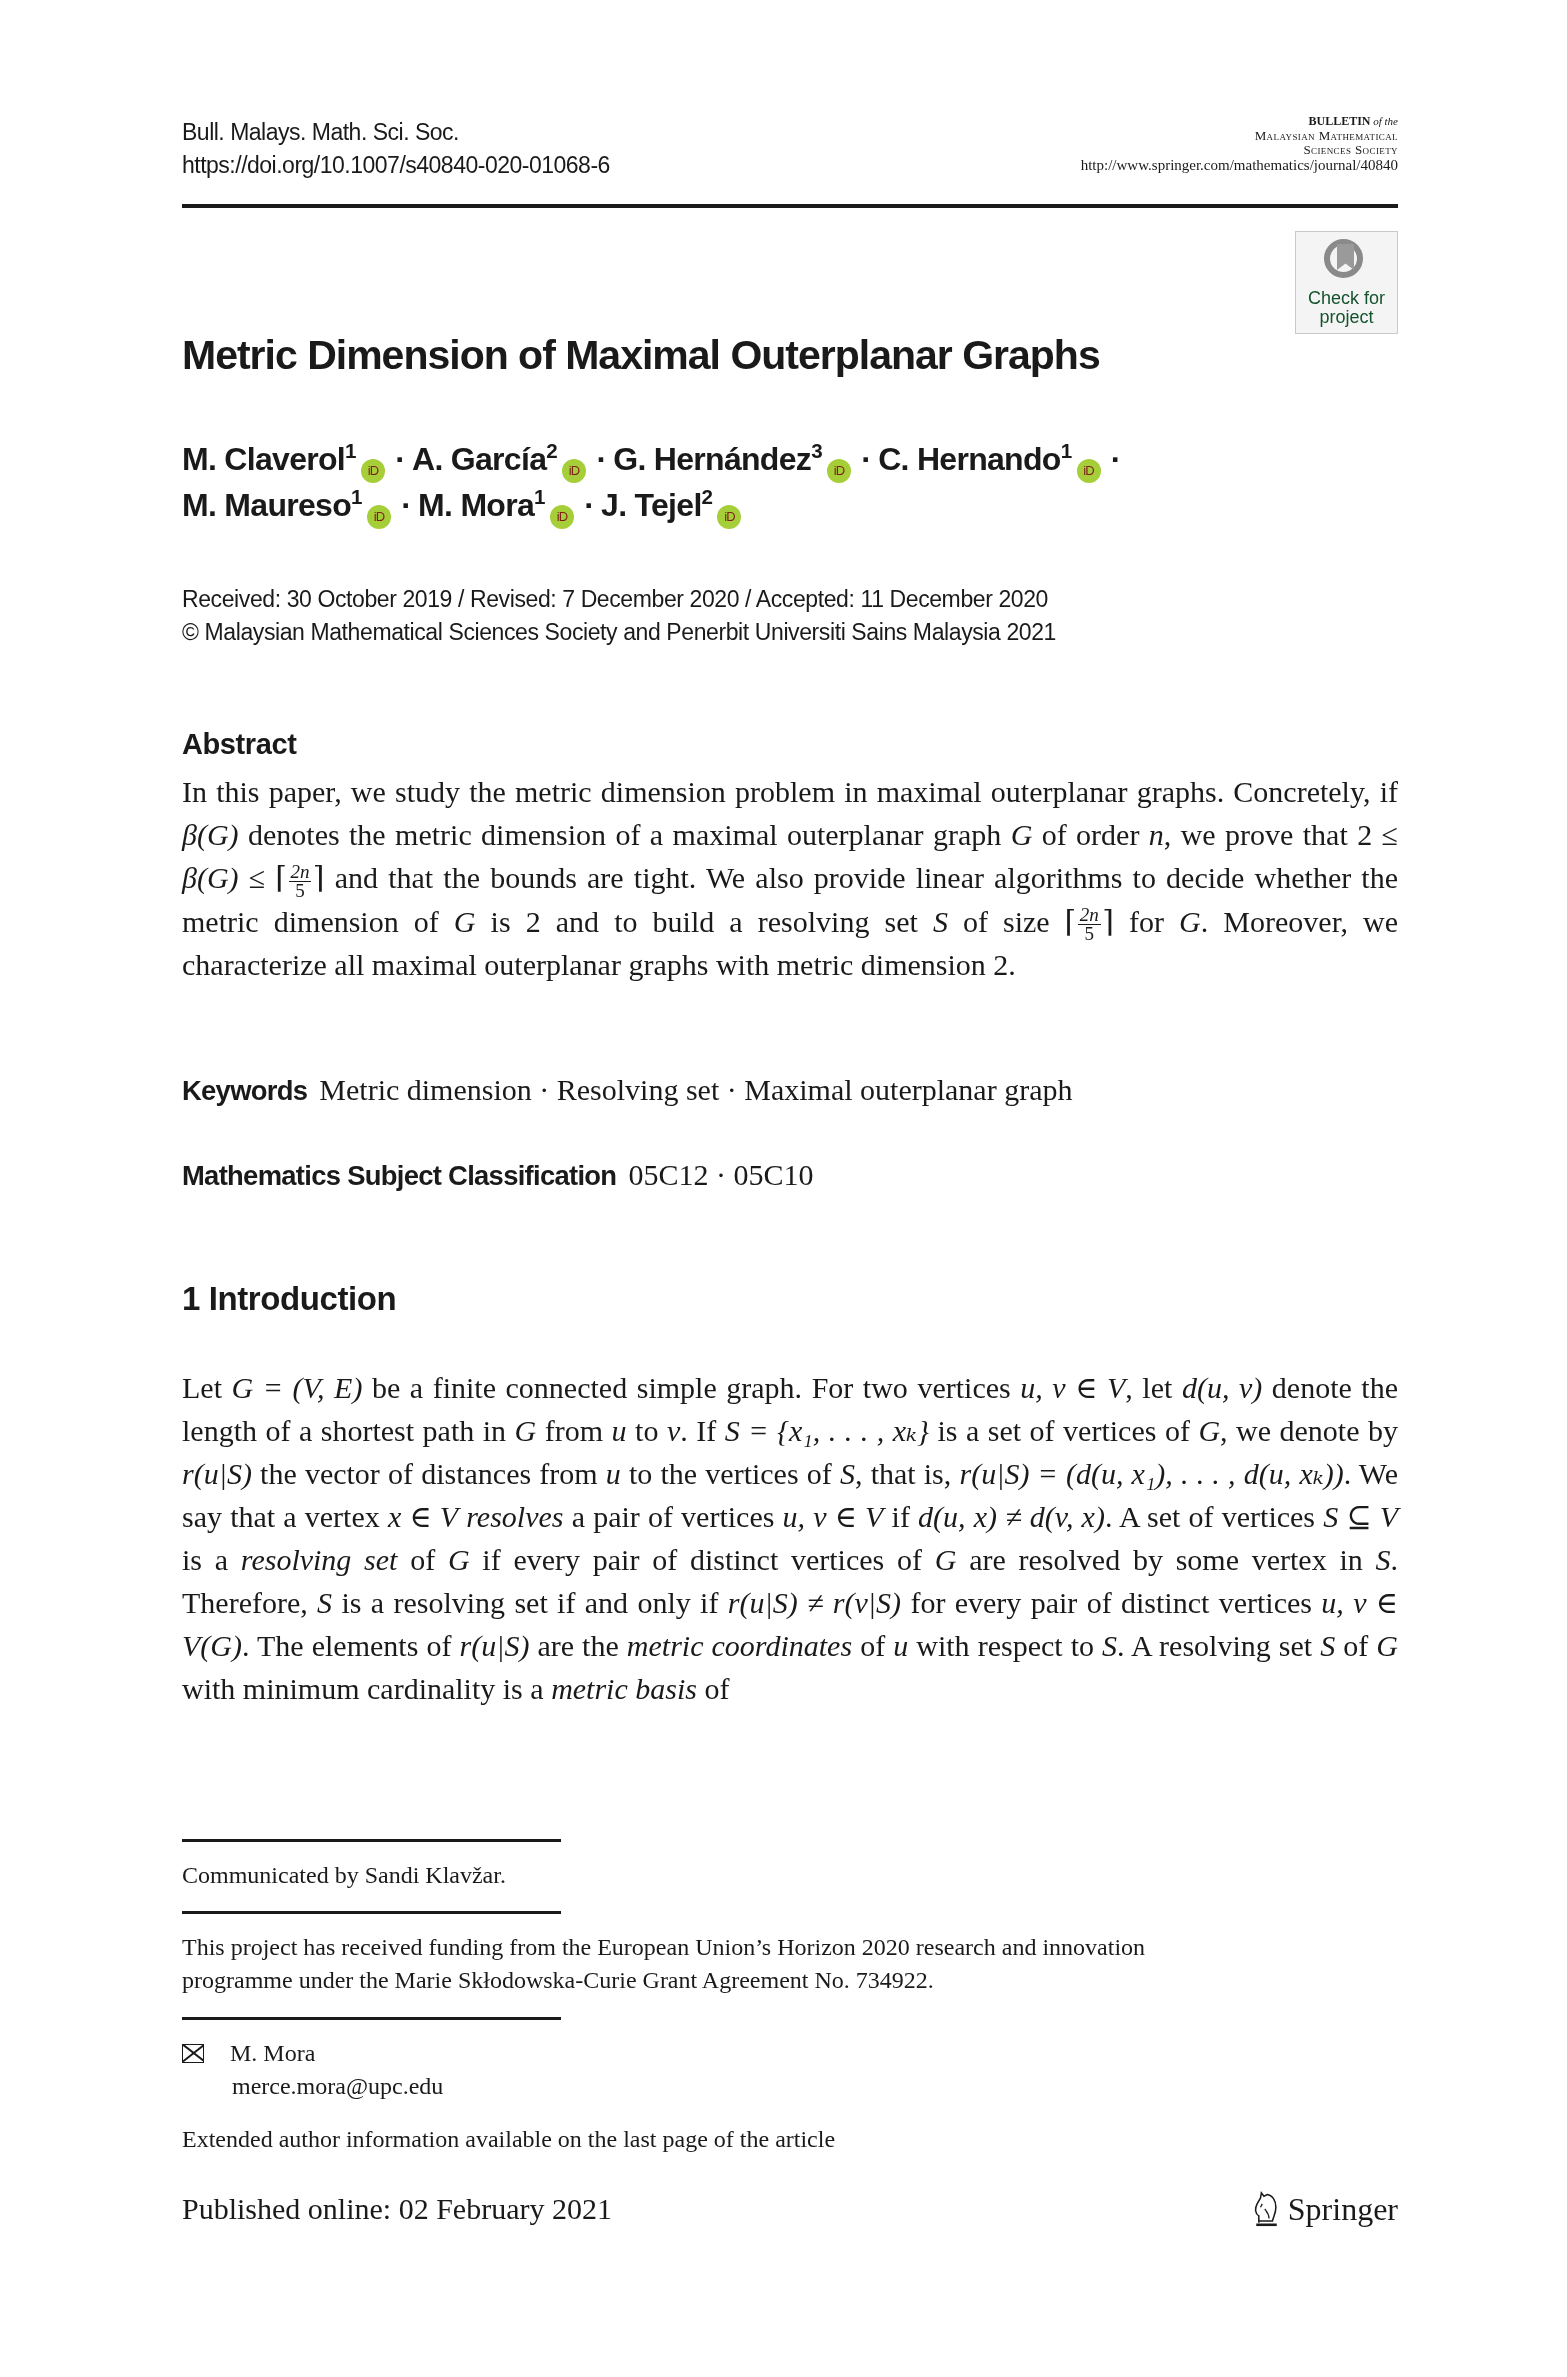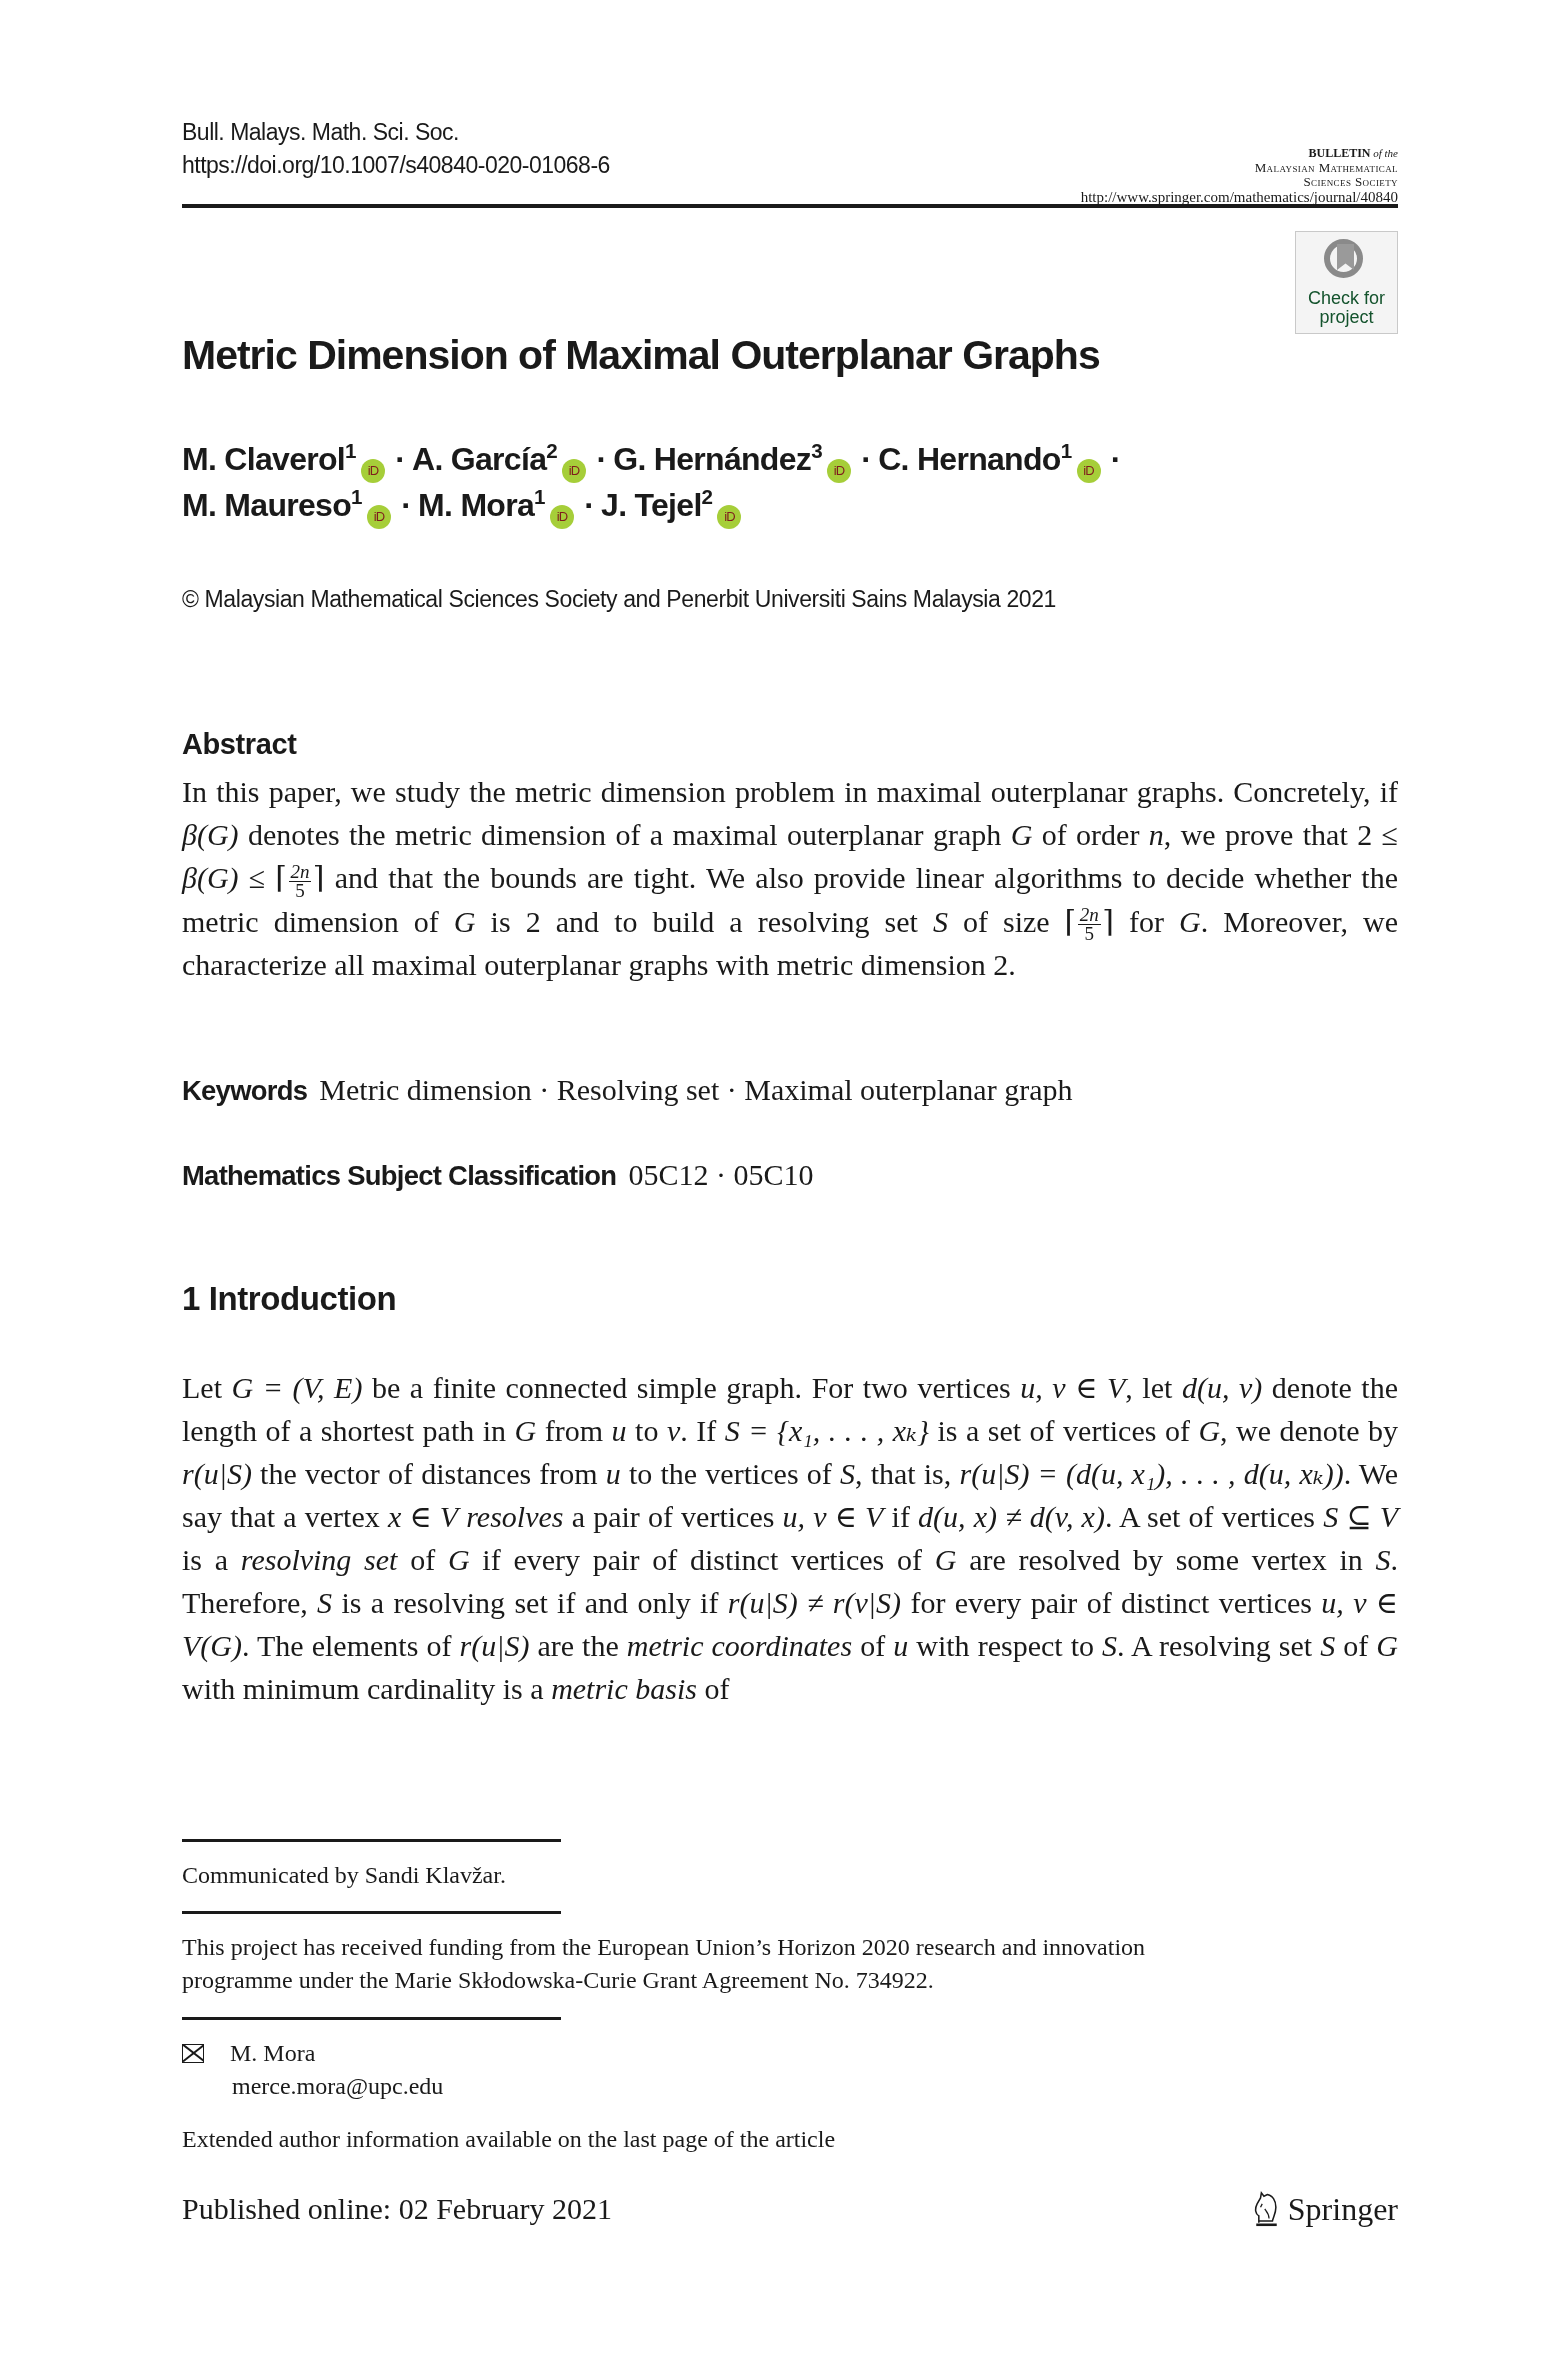--- a/index.html
+++ b/index.html
@@ -1,21 +1,21 @@
 <!DOCTYPE html>
 <html style="font-size:13.7px"><head>
 <meta charset="utf-8">
 <style>
   html, body { margin:0; padding:0; background:#ffffff; }
   body { width:1568px; height:2377px; position:relative; overflow:hidden; color:#1a1a1a; }
   .abs { position:absolute; }
   .sans { font-family:"Liberation Sans","DejaVu Sans",sans-serif; }
   .serif { font-family:"Liberation Serif","DejaVu Serif",serif; }
   .hdr-left { left:182px; top:116px; font-size:23px; line-height:33px; letter-spacing:-0.5px; }
-  .hdr-right { right:170px; top:114px; text-align:right; font-size:11px; line-height:14.6px;margin-top:32px; }
+  .hdr-right { right:170px; top:114px; text-align:right; font-size:11px; line-height:14.6px; }
   .hdr-right .b { font-weight:bold; font-size:12px; }
   .hdr-right .sc { font-variant:small-caps; letter-spacing:0.4px; font-size:13px; }
   .hdr-right .url { font-size:15px;font-family:Liberation Serif, serif; }
   .top-rule { left:182px; top:204px; width:1216px; height:4.3px; background:#1a1a1a; }
   .cfu { left:1295px; top:231px; width:103px; height:103px; border:0.9px solid #c9c9c9; background:#f4f4f4; box-sizing:border-box; text-align:center; }
   .cfu-ring { position:absolute; left:28px; top:6.9px; width:39px; height:39px; border-radius:50%; border:6.9px solid #8a8a8a; box-sizing:border-box; }
   .cfu-flag { position:absolute; left:41px; top:12px; width:17px; height:26px; background:#9a9a9a; clip-path:polygon(0 0,100% 0,100% 100%,50% 75%,0 100%); }
   .cfu-text { position:absolute; left:0; right:0; top:57px; font-size:18px; line-height:19px; color:#14532d; }
   .title { left:182px; top:332px; font-size:41px; font-weight:bold; letter-spacing:-1px; }
   .authors { left:182px; top:437px; font-size:32px; font-weight:bold; line-height:45px; letter-spacing:-0.7px; width:1242px; }
@@ -70,20 +70,21 @@
 </div>
 
 <div class="abs title sans">Metric Dimension of Maximal Outerplanar Graphs</div>
 
 <div class="abs authors sans">
   <span><span>M. Claverol</span><sup>1</sup></span><span class="orcid">iD</span><span class="dot">·</span><span><span>A. García</span><sup>2</sup></span><span class="orcid">iD</span><span class="dot">·</span><span><span>G. Hernández</span><sup>3</sup></span><span class="orcid">iD</span><span class="dot">·</span><span><span>C. Hernando</span><sup>1</sup></span><span class="orcid">iD</span><span class="dot">·</span><br>
   <span><span>M. Maureso</span><sup>1</sup></span><span class="orcid">iD</span><span class="dot">·</span><span><span>M. Mora</span><sup>1</sup></span><span class="orcid">iD</span><span class="dot">·</span><span><span>J. Tejel</span><sup>2</sup></span><span class="orcid">iD</span>
 </div>
 
 <div class="abs dates sans">
+  <div>Received: 30 October 2019 / Revised: 7 December 2020 / Accepted: 11 December 2020</div>
   <div>© Malaysian Mathematical Sciences Society and Penerbit Universiti Sains Malaysia 2021</div>
 </div>
 
 <div class="abs abs-head sans">Abstract</div>
 <div class="abs para serif" style="top:770px;"><span>In this paper, we study the metric dimension problem in maximal outerplanar graphs. Concretely, if </span><i>β(G)</i><span> denotes the metric dimension of a maximal outerplanar graph </span><i>G</i><span> of order </span><i>n</i><span>, we prove that 2 ≤ </span><i>β(G)</i><span> ≤ ⌈</span><span class="frac"><span class="num">2n</span><span>5</span></span><span>⌉ and that the bounds are tight. We also provide linear algorithms to decide whether the metric dimension of </span><i>G</i><span> is 2 and to build a resolving set </span><i>S</i><span> of size ⌈</span><span class="frac"><span class="num">2n</span><span>5</span></span><span>⌉ for </span><i>G</i><span>. Moreover, we characterize all maximal outerplanar graphs with metric dimension 2.</span></div>
 
 <div class="abs kw serif"><span class="lbl">Keywords</span><span>Metric dimension · Resolving set · Maximal outerplanar graph</span></div>
 <div class="abs msc serif"><span class="lbl">Mathematics Subject Classification</span><span>05C12 · 05C10</span></div>
 
 <div class="abs sec sans">1 Introduction</div>

